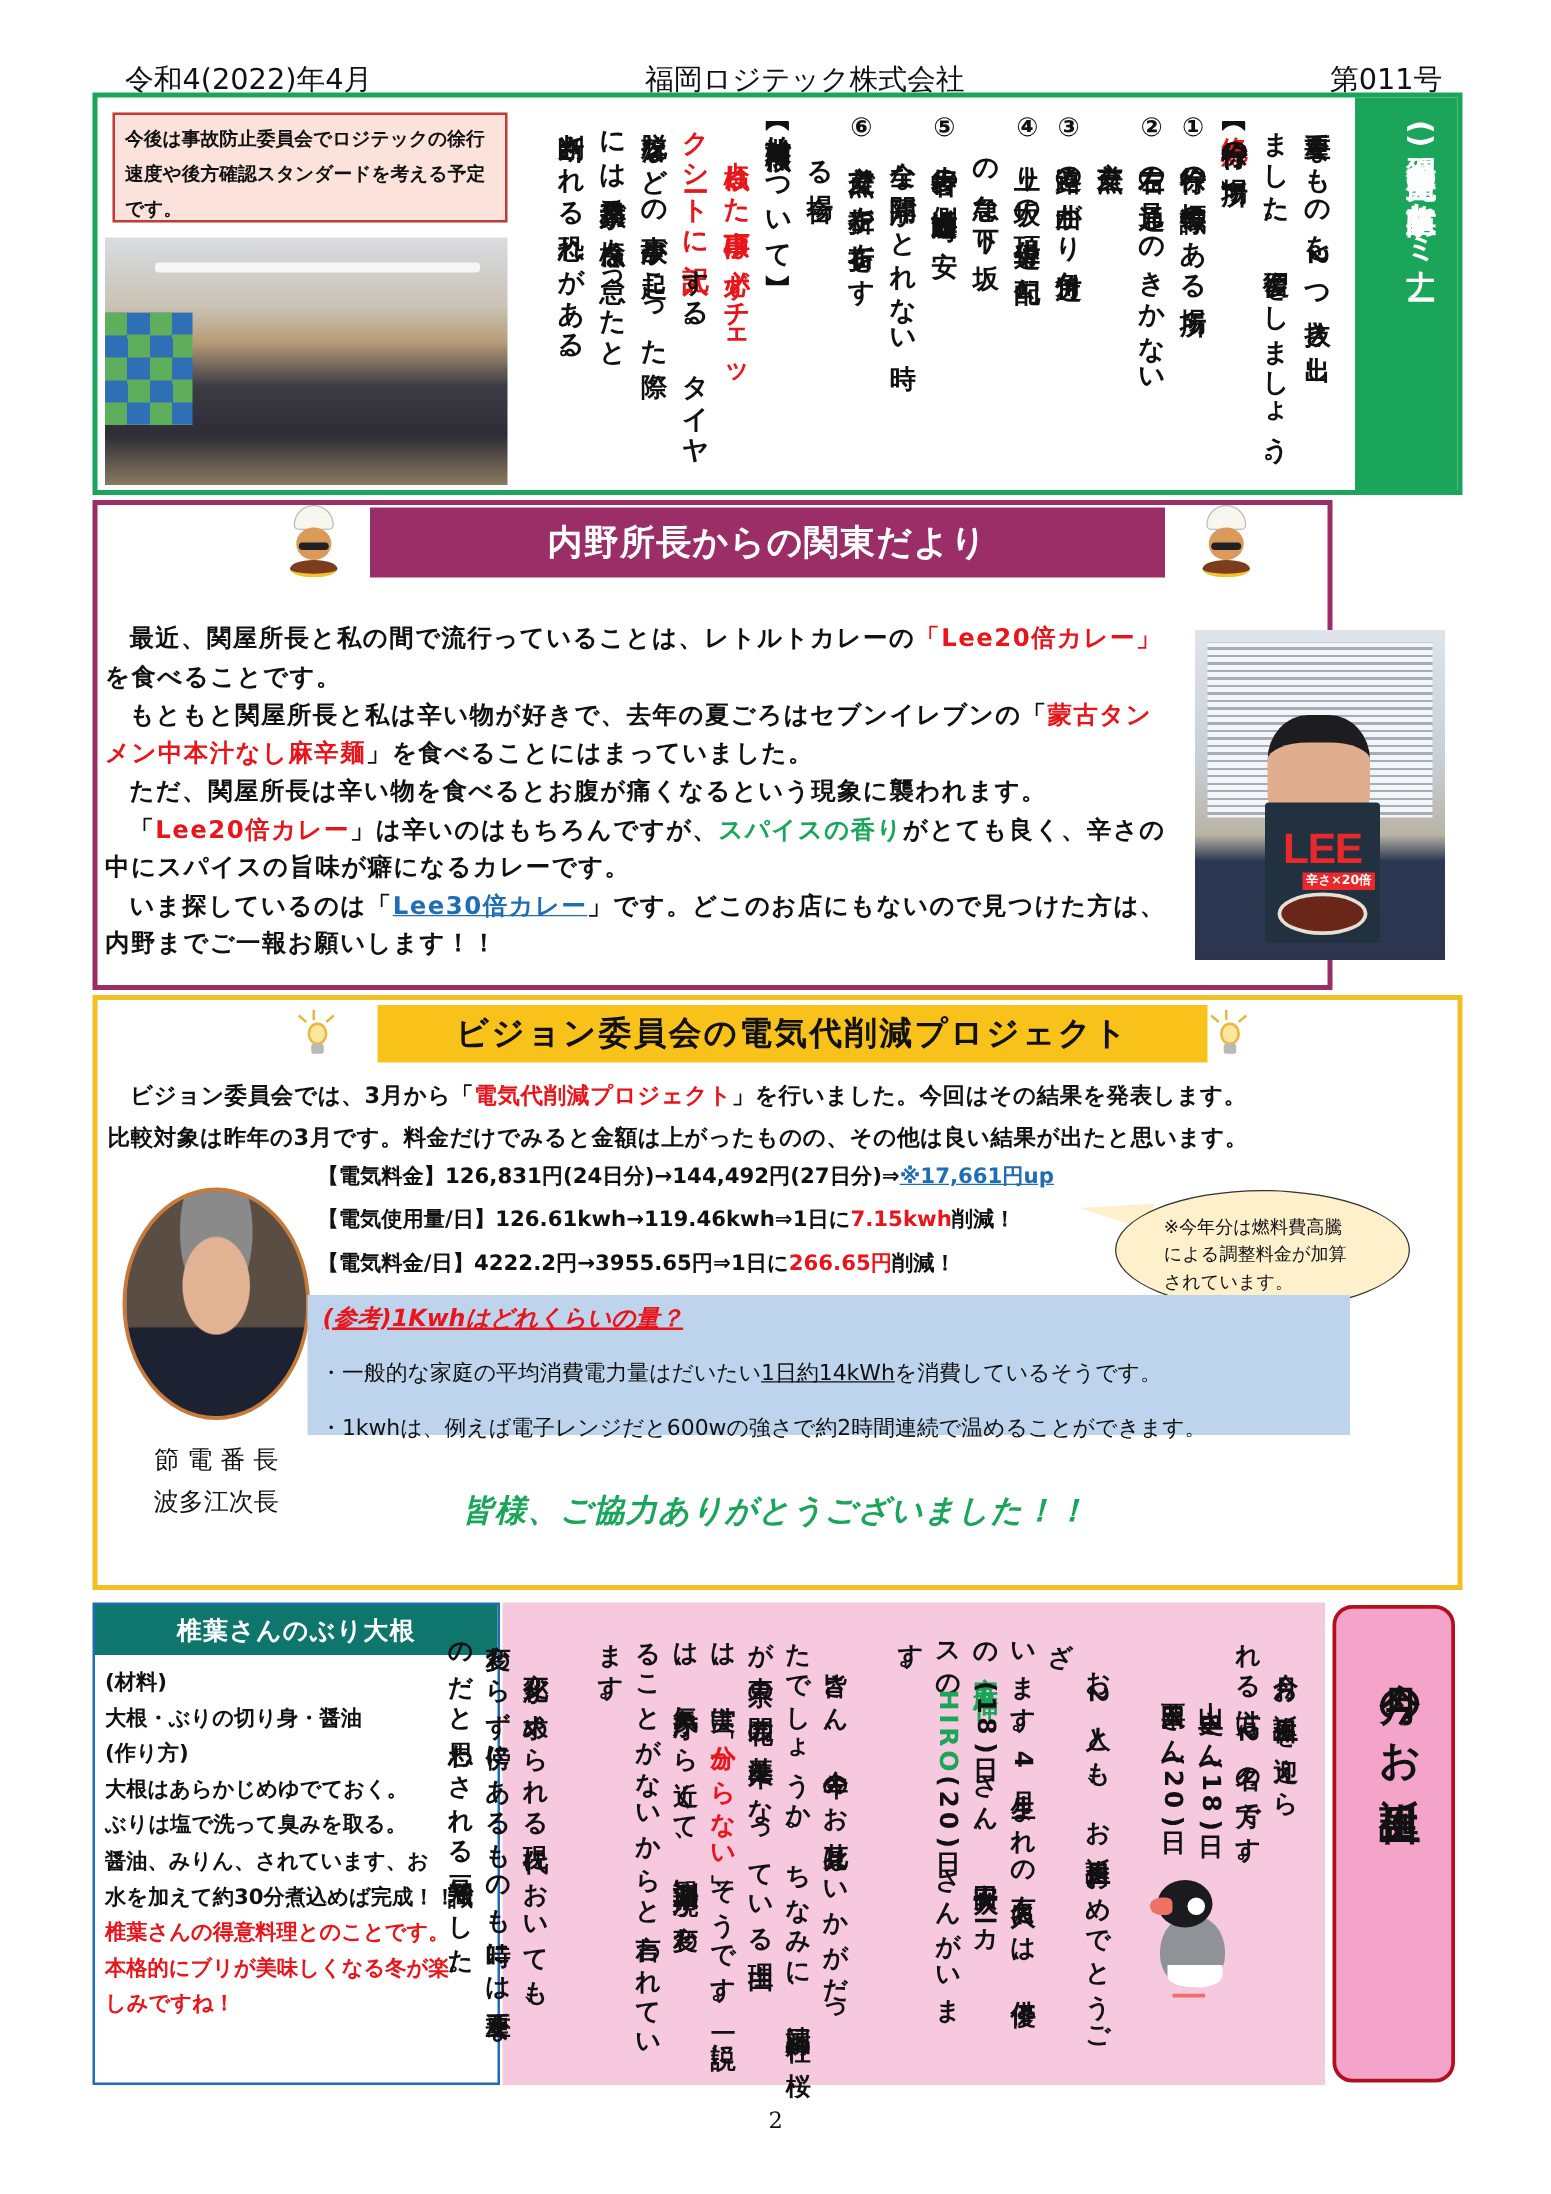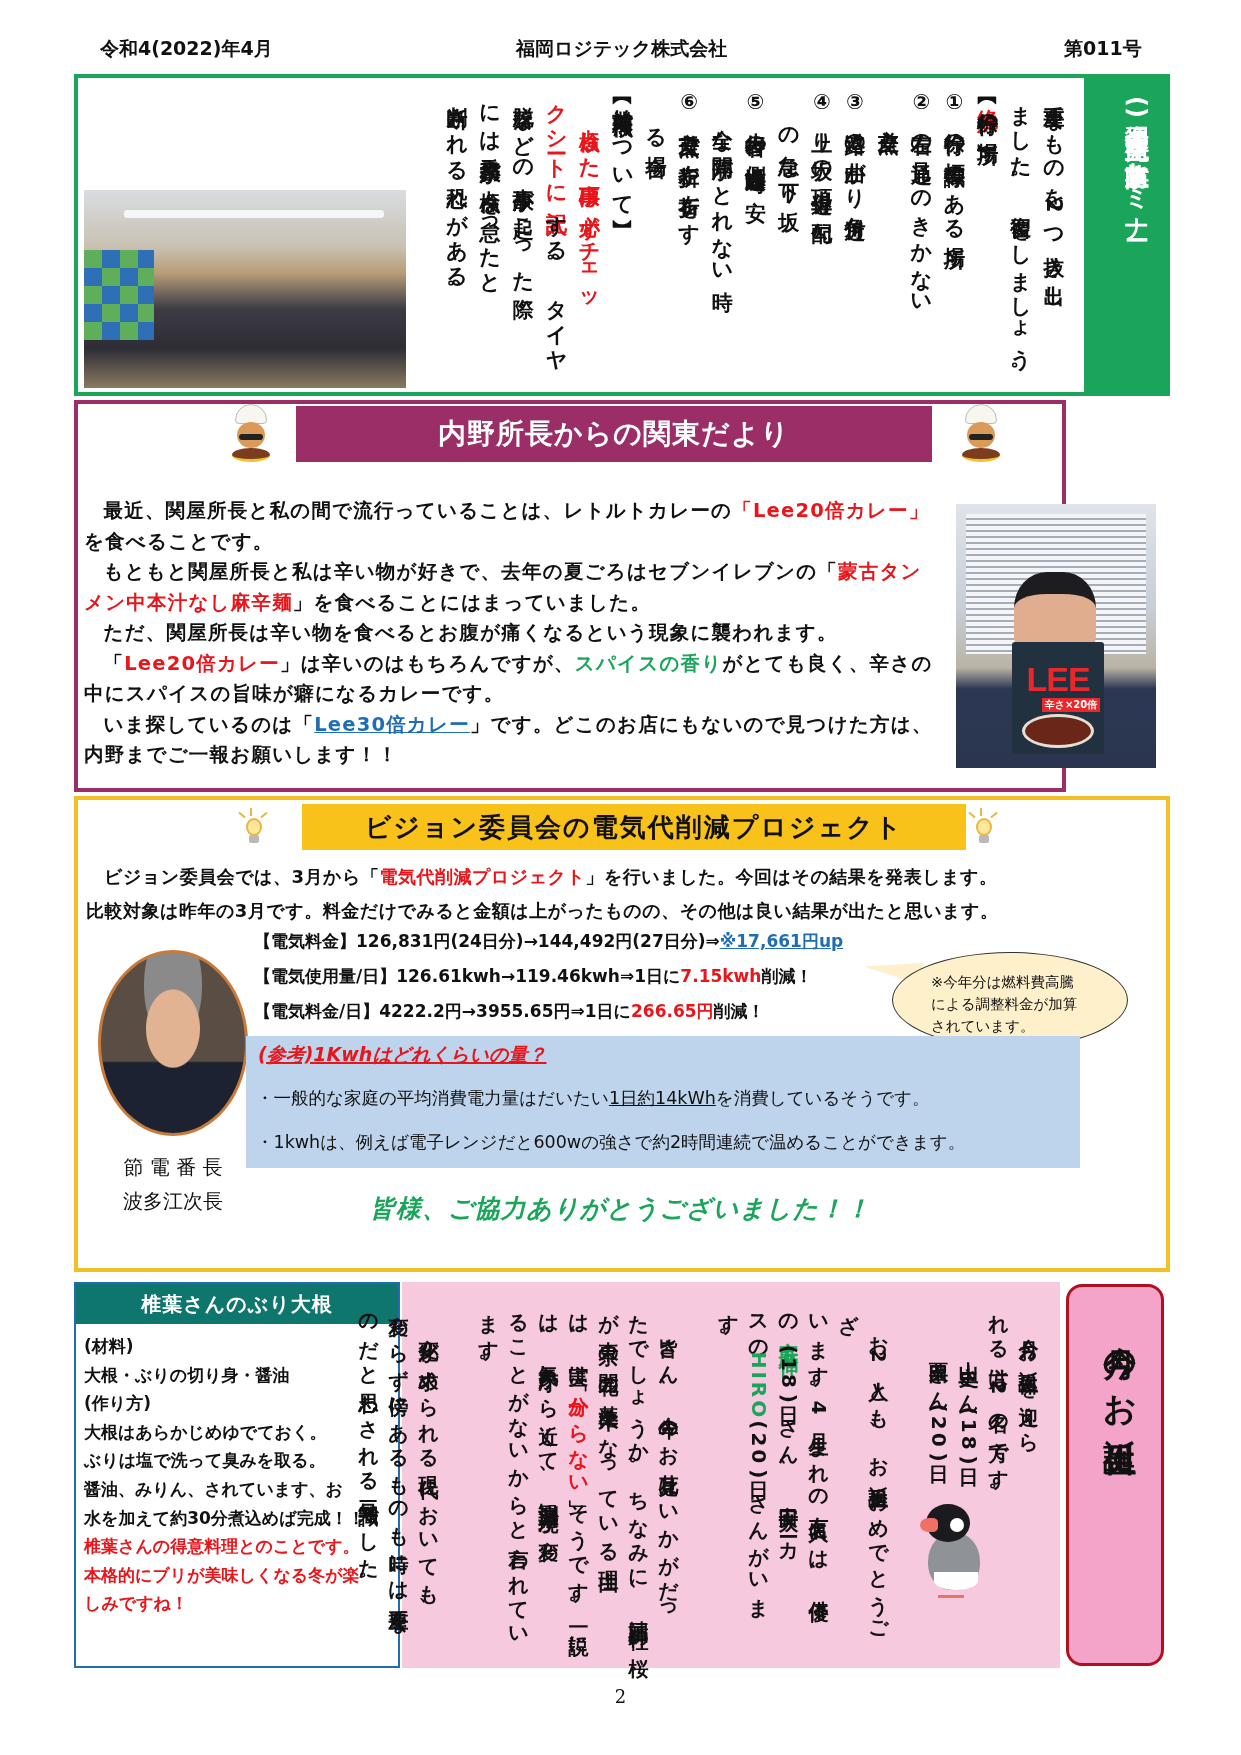--- a/index.html
+++ b/index.html
@@ -1,21 +1,21 @@
 <!DOCTYPE html>
 <html><head>
 <meta charset="utf-8">
 <style>
   * { box-sizing: border-box; margin: 0; padding: 0; }
   html, body { width: 1241px; height: 1755px; background: #ffffff; }
   body { position: relative; font-family: "DejaVu Sans", "Liberation Sans", sans-serif; color: #111; font-weight: bold; }
   .abs { position: absolute; }
 
   
-  .hdr { top: 36px; font-size: 19px; font-weight: bold; }
+  .hdr { top: 48px; font-size: 23px; font-weight: normal; }
 
   
   .sec1 { left: 74px; top: 74px; width: 1096px; height: 322px; border: 4px solid #1aa55a; background: #fff; }
   .sec1-title { right: 0; top: 0; width: 82px; height: 100%; background: #1aa55a; color: #fff; writing-mode: vertical-rl; font-size: 24px; padding: 18px 12px; line-height: 1.45; }
   .vert { writing-mode: vertical-rl; font-size: 21px; line-height: 1.58; letter-spacing: 2px; }
   .red { color: #e8151b; }
   .green { color: #1aa55a; }
   .blue-link { color: #1f6db5; text-decoration: underline; }
   .note-box { left: 12px; top: 12px; width: 316px; height: 88px; background: #fbe3dc; border: 2px solid #c23b3b; font-size: 15px; line-height: 1.85; padding: 6px 8px; }
   .photo { background: #8c8070; overflow: hidden; }
@@ -53,21 +53,21 @@
   .bulb .base { position: absolute; left: 11px; top: 29px; width: 10px; height: 8px; background: #b9b9b9; border-radius: 2px; }
   .bulb .ray { position: absolute; height: 2px; width: 8px; background: #e9b640; }
   .vis-intro { left: 8px; top: 60px; width: 1080px; font-size: 18px; line-height: 34px; letter-spacing: 0.5px; }
   .vis-intro p:first-child { text-indent: 1em; }
   .portrait { left: 20px; top: 150px; width: 150px; height: 186px; border-radius: 50%; border: 3px solid #c87a3a;
      background: radial-gradient(ellipse at 50% 42%, #e1b393 0 26%, transparent 27%), radial-gradient(ellipse at 50% 18%, #8a8a8a 0 28%, transparent 29%), linear-gradient(180deg, #5a4d44 0%, #5a4d44 60%, #1c2231 61%, #1c2231 100%); }
   .portrait-caption { left: 10px; top: 350px; width: 170px; text-align: center; font-size: 20px; line-height: 34px; font-weight: normal; }
   .elec-lines { left: 176px; top: 124px; width: 620px; font-size: 17px; line-height: 35px; }
   .bubble { left: 814px; top: 152px; width: 236px; height: 96px; background: #fff0cc; border: 1.5px solid #333; border-radius: 50%; font-size: 14.5px; line-height: 22px; padding: 18px 0 0 38px; font-weight: normal; }
   .bubble-tail { left: 790px; top: 140px; width: 0; height: 0; border-left: 56px solid transparent; border-top: 14px solid transparent; border-bottom: 22px solid #fff0cc; transform: rotate(18deg); }
-  .ref-box { left: 168px; top: 236px; width: 834px; height: 132px; background: #bdd4ec; }
+  .ref-box { left: 168px; top: 236px; width: 834px; height: 112px; background: #bdd4ec; }
   .ref-title { left: 12px; top: 6px; font-size: 19px; color: #e8151b; text-decoration: underline; text-decoration-thickness: 2px; font-style: italic; }
   .ref-line { left: 10px; font-size: 17.5px; font-weight: normal; }
   .thanks { left: 292px; top: 392px; font-size: 25px; color: #1aa55a; font-style: italic; letter-spacing: 1px; }
 
   
   .recipe { left: 74px; top: 1282px; width: 326px; height: 386px; border: 2px solid #1f6db5; background: #fff; }
   .recipe-hdr { left: 0; top: 0; width: 100%; height: 40px; background: #0f766e; color: #fff; font-size: 20px; text-align: center; line-height: 40px; letter-spacing: 1px; }
   .recipe-body { left: 8px; top: 48px; width: 312px; font-size: 17px; line-height: 28.6px; }
   .pink { left: 402px; top: 1282px; width: 658px; height: 386px; background: #f6c9de; }
   .pink .vert { font-size: 20px; line-height: 30px; letter-spacing: 3px; }
@@ -105,20 +105,21 @@
       <div><span>　全な間隔がとれない時</span></div>
       <div><span>⑥交差点で左折や右折をす</span></div>
       <div><span>　る場合</span></div>
       <div><span>【始業前点検について】</span></div>
       <div><span class="red">　点検した事項は必ずチェッ</span></div>
       <div><span class="red">クシートに記入</span><span>する。 タイヤ</span></div>
       <div><span>脱落などの事故が起こった際</span></div>
       <div><span>には乗務員が点検を怠ったと</span></div>
       <div><span>判断される恐れがある。</span></div>
     </div>
+  <div class="abs note-box">今後は事故防止委員会でロジテックの徐行速度や後方確認スタンダードを考える予定です。</div>
   <div class="abs photo meeting-photo">
     <div class="lights"></div>
     <div class="backdrop"></div>
   </div>
 </section>
 
 <section class="abs sec2">
   <div class="abs chef" style="left:148px; top:0px;">
     <div class="turban"></div>
       <div class="face"></div>

